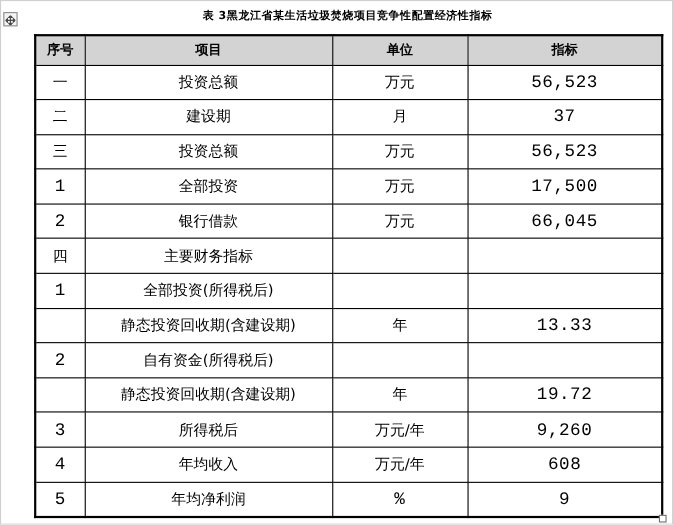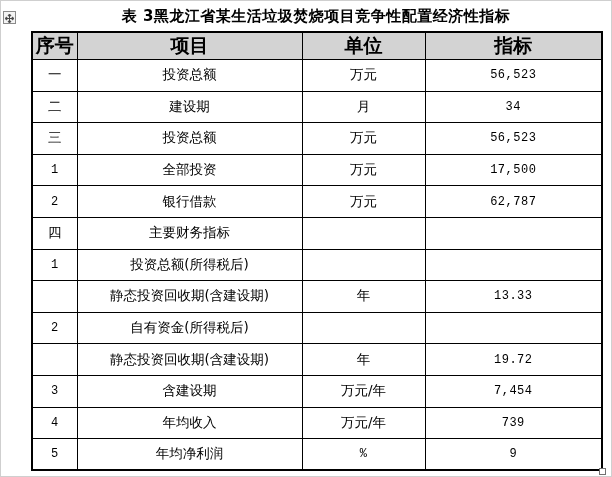--- a/index.html
+++ b/index.html
@@ -30,21 +30,21 @@
     align-items: center;
     justify-content: center;
     cursor: move;
   }
   .doc-title {
     position: absolute;
     left: 30px;
     top: 6px;
     width: 570px;
     text-align: center;
-    font-size: 15px;
+    font-size: 10px;
     font-weight: bold;
     color: #000000;
     letter-spacing: 0.5px;
     white-space: nowrap;
   }
   table.data-table {
     position: absolute;
     left: 30px;
     top: 30px;
     width: 570px;
@@ -59,33 +59,33 @@
     text-align: center;
     vertical-align: middle;
     padding: 0 2px;
     overflow: hidden;
     white-space: nowrap;
   }
   table.data-table thead tr { height: 27px; }
   table.data-table tbody tr { height: 31.6px; }
   table.data-table th {
     background: #d3d3d3;
-    font-size: 19px;
+    font-size: 12px;
     font-weight: bold;
     color: #000000;
   }
   table.data-table td {
     font-size: 13.5px;
     font-weight: normal;
     color: #000000;
     background: #ffffff;
   }
   table.data-table td.num {
     font-family: "Liberation Mono", "DejaVu Sans Mono", monospace;
-    font-size: 12px;
+    font-size: 16px;
     letter-spacing: 0.5px;
   }
   .resize-handle {
     position: absolute;
     right: 5px;
     bottom: 1px;
     width: 7px;
     height: 7px;
     box-sizing: border-box;
     border: 1px solid #707070;
@@ -134,49 +134,49 @@
         <tr>
           <td>一</td>
           <td>投资总额</td>
           <td>万元</td>
           <td class="num">56,523</td>
         </tr>
         <tr>
           <td>二</td>
           <td>建设期</td>
           <td>月</td>
-          <td class="num">34</td>
+          <td class="num">37</td>
         </tr>
         <tr>
           <td>三</td>
           <td>投资总额</td>
           <td>万元</td>
           <td class="num">56,523</td>
         </tr>
         <tr>
           <td class="num">1</td>
           <td>全部投资</td>
           <td>万元</td>
           <td class="num">17,500</td>
         </tr>
         <tr>
           <td class="num">2</td>
           <td>银行借款</td>
           <td>万元</td>
-          <td class="num">62,787</td>
+          <td class="num">66,045</td>
         </tr>
         <tr>
           <td>四</td>
           <td>主要财务指标</td>
           <td></td>
           <td></td>
         </tr>
         <tr>
           <td class="num">1</td>
-          <td>投资总额(所得税后)</td>
+          <td>全部投资(所得税后)</td>
           <td></td>
           <td></td>
         </tr>
         <tr>
           <td></td>
           <td>静态投资回收期(含建设期)</td>
           <td>年</td>
           <td class="num">13.33</td>
         </tr>
         <tr>
@@ -186,29 +186,29 @@
           <td></td>
         </tr>
         <tr>
           <td></td>
           <td>静态投资回收期(含建设期)</td>
           <td>年</td>
           <td class="num">19.72</td>
         </tr>
         <tr>
           <td class="num">3</td>
-          <td>含建设期</td>
+          <td>所得税后</td>
           <td>万元/年</td>
-          <td class="num">7,454</td>
+          <td class="num">9,260</td>
         </tr>
         <tr>
           <td class="num">4</td>
           <td>年均收入</td>
           <td>万元/年</td>
-          <td class="num">739</td>
+          <td class="num">608</td>
         </tr>
         <tr>
           <td class="num">5</td>
           <td>年均净利润</td>
           <td class="num">%</td>
           <td class="num">9</td>
         </tr>
       </tbody>
   </table>
 

